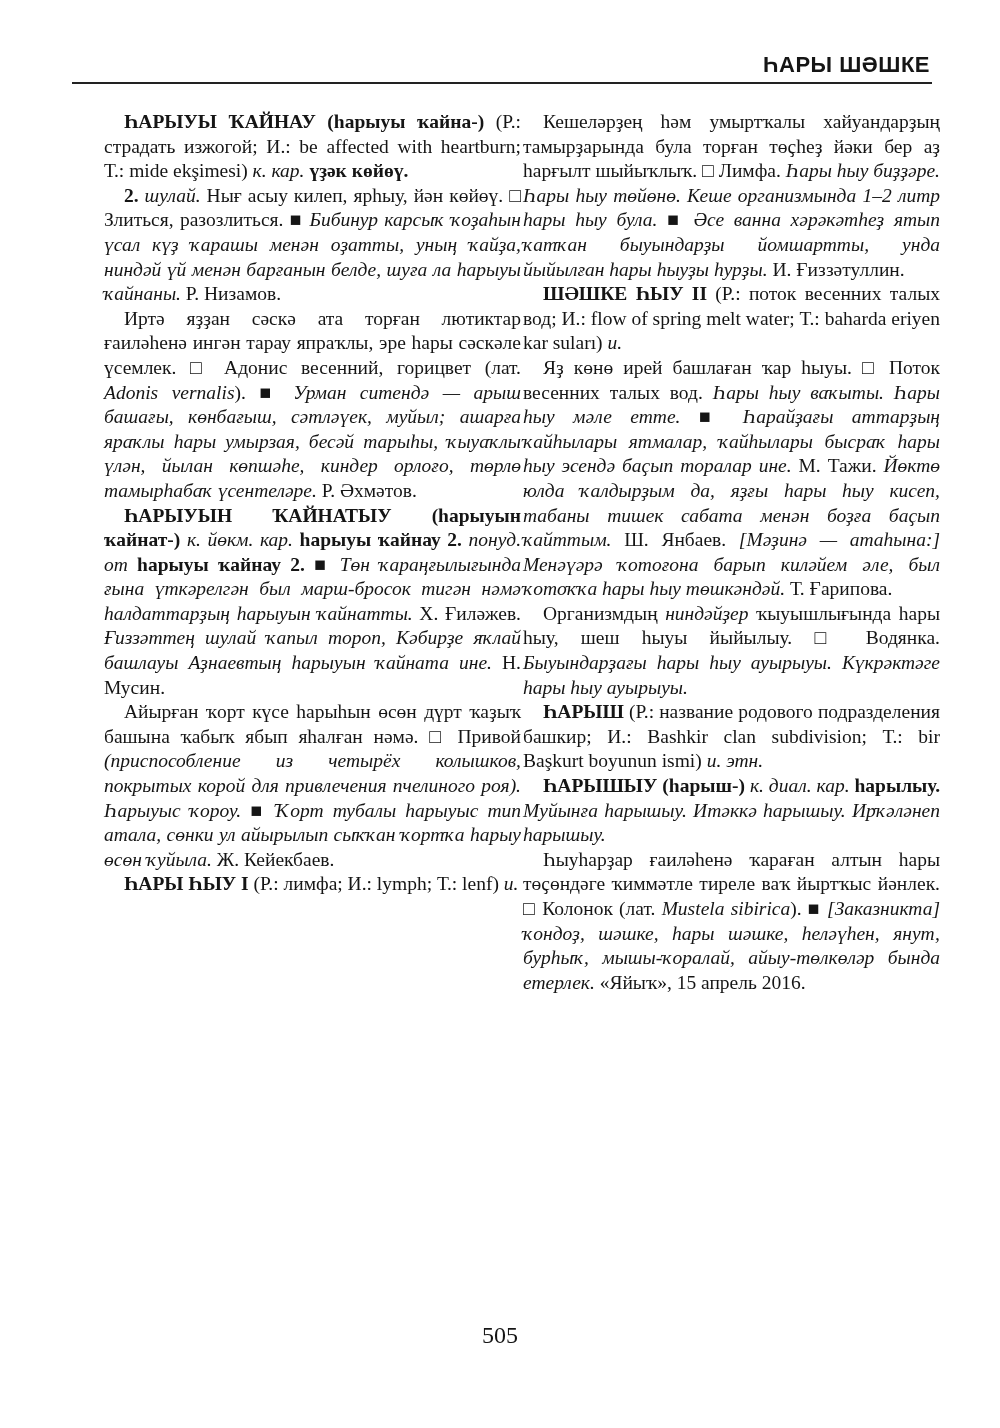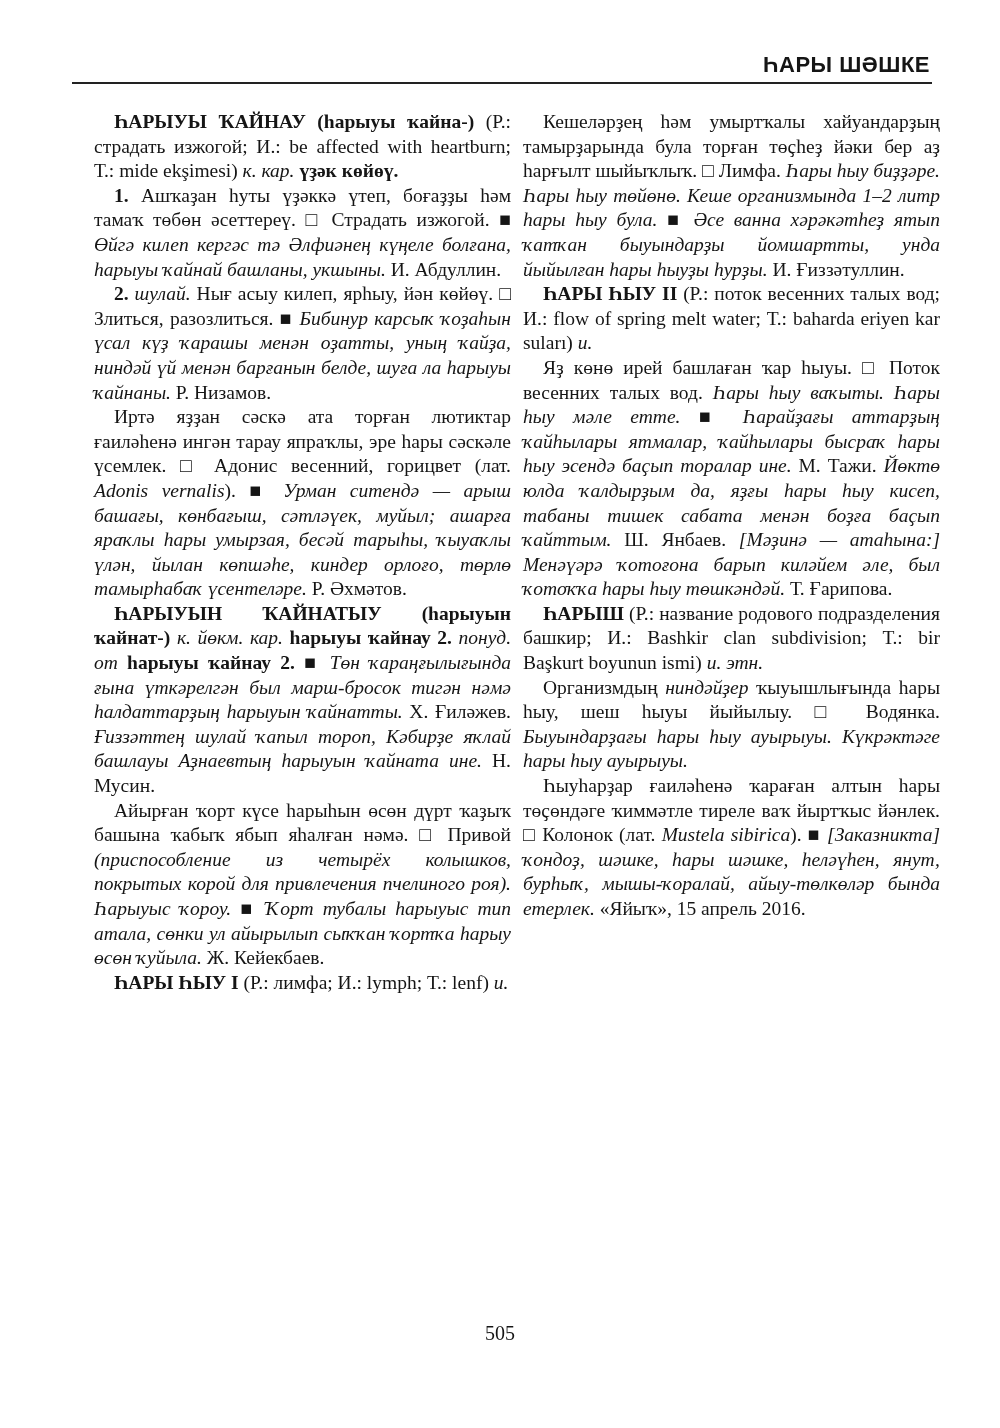--- a/index.html
+++ b/index.html
@@ -3,46 +3,46 @@
 <meta charset="utf-8">
 <style>
   html, body { margin: 0; padding: 0; background: #ffffff; }
   body { width: 1000px; height: 1428px; position: relative; overflow: hidden;
          font-family: "DejaVu Serif", "Liberation Serif", serif; color: #151515; }
   .running-head { position: absolute; top: 52px; right: 70px; font-family: "Liberation Sans", sans-serif;
                   font-weight: bold; font-size: 22px; letter-spacing: 0.5px; }
   .rule { position: absolute; top: 82px; left: 72px; width: 860px; height: 0; border-top: 2px solid #222; }
   .col { position: absolute; top: 110px; width: 417px; font-family: "Liberation Serif", serif;
          font-size: 19.5px; line-height: 24.6px; text-align: justify; hyphens: manual; }
-  .col.left { left: 94px; }
+  .col.left { left: 104px; }
   .col.right { left: 523px; }
   .p { margin: 0; text-indent: 20px; }
   .hw { font-weight: bold; }
   .it { font-style: italic; }
   .bd { font-weight: bold; }
   .page-number { position: absolute; top: 1322px; left: 0; width: 1000px; text-align: center;
-                 font-family: "Liberation Serif", serif; font-size: 20px; }
+                 font-family: "Liberation Serif", serif; font-size: 24px; }
 </style>
 </head>
 <body>
 
 <div class="running-head">ҺАРЫ ШӘШКЕ</div>
 <div class="rule"></div>
 
 <div class="col left" id="col-left">
     <p class="p"><span class="hw">ҺАРЫУЫ ҠАЙНАУ </span><span class="bd">(һарыуы ҡайна-)</span><span> (Р.: страдать изжогой; И.: be affected with heartburn; Т.: mide ekşimesi) </span><span class="it">к. кар.</span><span> </span><span class="bd">үҙәк көйөү.</span></p>
-    <p class="p"><span class="bd">1.</span><span> Ашҡаҙан һуты үҙәккә үтеп, боғаҙҙы һәм тамаҡ төбөн әсеттереү. □ Страдать изжогой. ■ </span><span class="it">Өйгә килеп кергәс тә Әлфиәнең күңеле болғана, һарыуы ҡайнай башланы, укшыны.</span><span> И. Абдуллин.</span></p>
     <p class="p"><span class="bd">2.</span><span> </span><span class="it">шулай.</span><span> Нығ асыу килеп, ярһыу, йән көйөү. □ Злиться, разозлиться. ■ </span><span class="it">Бибинур карсыҡ ҡоҙаһын үсал күҙ ҡарашы менән оҙатты, уның ҡайҙа, ниндәй үй менән барғанын белде, шуға ла һарыуы ҡайнаны.</span><span> Р. Низамов.</span></p>
     <p class="p"><span>Иртә яҙҙан сәскә ата торған лютиктар ғаиләһенә ингән тарау япраҡлы, эре һары сәскәле үсемлек. □ Адонис весенний, горицвет (лат. </span><span class="it">Adonis vernalis</span><span>). ■ </span><span class="it">Урман ситендә — арыш башағы, көнбағыш, сәтләүек, муйыл; ашарға яраҡлы һары умырзая, бесәй тарыһы, ҡыуаҡлы үлән, йылан көпшәһе, киндер орлоғо, төрлө тамырһабаҡ үсентеләре.</span><span> Р. Әхмәтов.</span></p>
     <p class="p"><span class="hw">ҺАРЫУЫН ҠАЙНАТЫУ </span><span class="bd">(һарыуын ҡайнат-)</span><span> </span><span class="it">к. йөкм. кар.</span><span> </span><span class="bd">һарыуы ҡайнау 2.</span><span> </span><span class="it">понуд. от</span><span> </span><span class="bd">һарыуы ҡайнау 2.</span><span> ■ </span><span class="it">Төн ҡараңғылығында ғына үткәрелгән был марш-бросок тигән нәмә һалдаттарҙың һарыуын ҡайнатты.</span><span> Х. Ғиләжев. </span><span class="it">Ғиззәттең шулай ҡапыл тороп, Кәбирҙе яҡлай башлауы Аҙнаевтың һарыуын ҡайната ине.</span><span> Н. Мусин.</span></p>
     <p class="p"><span>Айырған ҡорт күсе һарыһын өсөн дүрт ҡаҙыҡ башына ҡабыҡ ябып яһалған нәмә. □ Привой </span><span class="it">(приспособление из четырёх колышков, покрытых корой для привлечения пчелиного роя). Һарыуыс ҡороу.</span><span> ■ </span><span class="it">Ҡорт тубалы һарыуыс тип атала, сөнки ул айырылып сыҡҡан ҡортҡа һарыу өсөн ҡуйыла.</span><span> Ж. Кейекбаев.</span></p>
     <p class="p"><span class="hw">ҺАРЫ ҺЫУ I</span><span> (Р.: лимфа; И.: lymph; Т.: lenf) </span><span class="it">и.</span></p>
   </div>
 <div class="col right" id="col-right">
     <p class="p"><span>Кешеләрҙең һәм умыртҡалы хайуандарҙың тамырҙарында була торған төҫһеҙ йәки бер аҙ һарғылт шыйыҡлыҡ. □ Лимфа. </span><span class="it">Һары һыу биҙҙәре. Һары һыу төйөнө. Кеше организмында 1–2 литр һары һыу була.</span><span> ■ </span><span class="it">Әсе ванна хәрәкәтһеҙ ятып ҡатҡан быуындарҙы йомшартты, унда йыйылған һары һыуҙы һурҙы.</span><span> И. Ғиззәтуллин.</span></p>
-    <p class="p"><span class="hw">ҺАРЫ ҺЫУ II</span><span> (Р.: поток весенних талых вод; И.: flow of spring melt water; Т.: baharda eriyen kar suları) </span><span class="it">и.</span></p>
+    <p class="p"><span class="hw">ШӘШКЕ ҺЫУ II</span><span> (Р.: поток весенних талых вод; И.: flow of spring melt water; Т.: baharda eriyen kar suları) </span><span class="it">и.</span></p>
     <p class="p"><span>Яҙ көнө ирей башлаған ҡар һыуы. □ Поток весенних талых вод. </span><span class="it">Һары һыу ваҡыты. Һары һыу мәле етте.</span><span> ■ </span><span class="it">Һарайҙағы аттарҙың ҡайһылары ятмалар, ҡайһылары бысраҡ һары һыу эсендә баҫып торалар ине.</span><span> М. Тажи. </span><span class="it">Йөктө юлда ҡалдырҙым да, яҙғы һары һыу кисеп, табаны тишек сабата менән боҙға баҫып ҡайттым.</span><span> Ш. Янбаев. </span><span class="it">[Мәҙинә — атаһына:] Менәүәрә ҡотоғона барып киләйем әле, был ҡотоҡҡа һары һыу төшкәндәй.</span><span> Т. Ғарипова.</span></p>
+    <p class="p"><span>Организмдың </span><span class="it">ниндәйҙер</span><span> ҡыуышлығында һары һыу, шеш һыуы йыйылыу. □ Водянка. </span><span class="it">Быуындарҙағы һары һыу ауырыуы. Күкрәктәге һары һыу ауырыуы.</span></p>
     <p class="p"><span class="hw">ҺАРЫШ</span><span> (Р.: название родового подразделения башкир; И.: Bashkir clan subdivision; Т.: bir Başkurt boyunun ismi) </span><span class="it">и. этн.</span></p>
-    <p class="p"><span>Организмдың </span><span class="it">ниндәйҙер</span><span> ҡыуышлығында һары һыу, шеш һыуы йыйылыу. □ Водянка. </span><span class="it">Быуындарҙағы һары һыу ауырыуы. Күкрәктәге һары һыу ауырыуы.</span></p>
+    <p class="p"><span class="hw">ҺАРЫШЫУ </span><span class="bd">(һарыш-)</span><span> </span><span class="it">к. диал. кар.</span><span> </span><span class="bd">һарылыу.</span><span> </span><span class="it">Муйынға һарышыу. Итәккә һарышыу. Ирҡәләнеп һарышыу.</span></p>
     <p class="p"><span>Һыуһарҙар ғаиләһенә ҡараған алтын һары төҫөндәге ҡиммәтле тиреле ваҡ йыртҡыс йәнлек. □ Колонок (лат. </span><span class="it">Mustela sibirica</span><span>). ■ </span><span class="it">[Заказникта] ҡондоҙ, шәшке, һары шәшке, һеләүһен, янут, бурһыҡ, мышы-ҡоралай, айыу-төлкөләр бында етерлек.</span><span> «Яйыҡ», 15 апрель 2016.</span></p>
   </div>
 
 <div class="page-number">505</div>
 
 </body></html>

